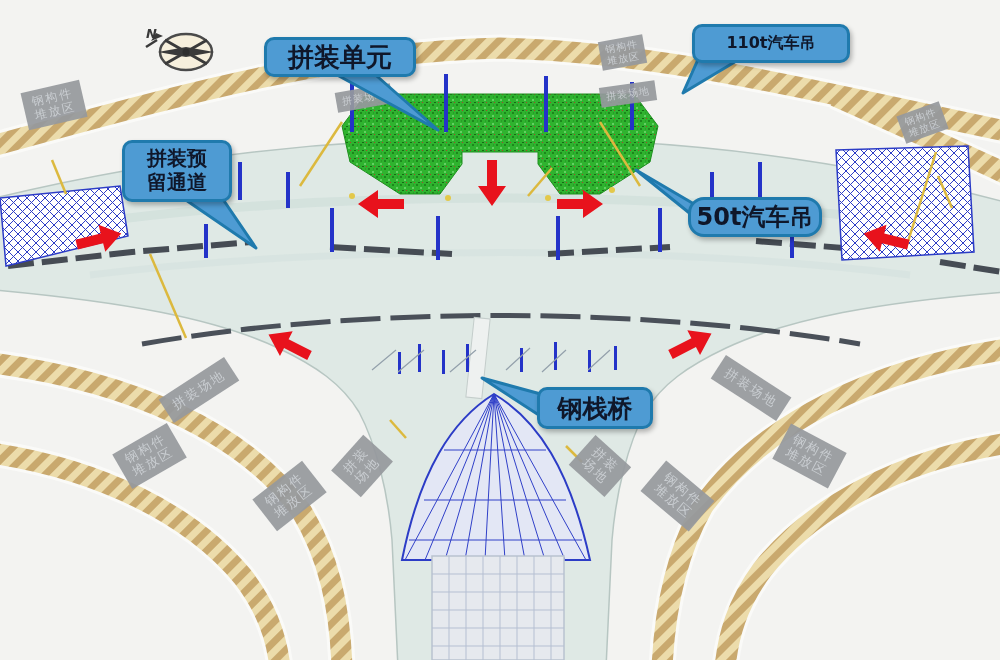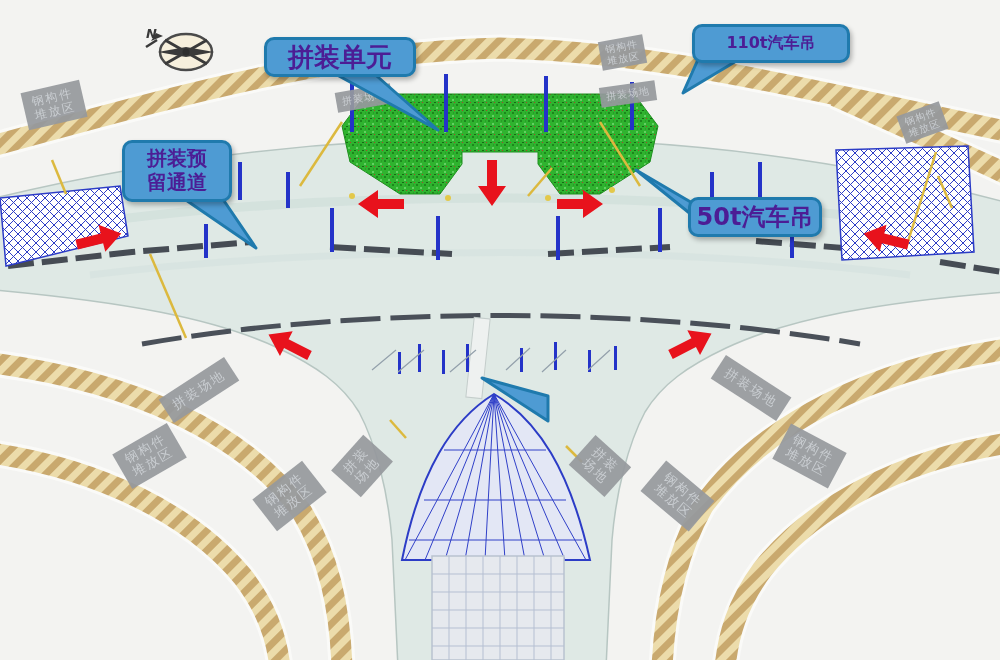--- a/index.html
+++ b/index.html
@@ -1,20 +1,20 @@
 <!DOCTYPE html>
 <html><head>
 <meta charset="utf-8">
 <style>
   html,body{margin:0;padding:0;}
   #stage{position:relative;width:1000px;height:660px;background:#f3f3f1;overflow:hidden;
          font-family:"DejaVu Sans","Liberation Sans",sans-serif;}
   #stage svg{position:absolute;left:0;top:0;}
   .callout{position:absolute;background:#4E9BD3;border:3px solid #1F7AAD;border-radius:10px;
-           color:#4c1d95;font-weight:bold;display:flex;align-items:center;justify-content:center;
+           color:#0f172a;font-weight:bold;display:flex;align-items:center;justify-content:center;
            text-align:center;box-shadow:2px 3px 5px rgba(0,0,0,.28);z-index:40;
            font-family:"DejaVu Sans","Liberation Sans",sans-serif;}
   .alabel{position:absolute;background:rgba(150,153,157,.93);color:#c9cdd1;z-index:20;
           text-align:center;white-space:pre-line;letter-spacing:2px;line-height:1.4;
           padding:5px 9px;font-family:"DejaVu Sans","Liberation Sans",sans-serif;}
   .alabel.sm{font-size:10px;padding:3px 6px;letter-spacing:1px;}
   .alabel.lg{font-size:13px;}
   .two{line-height:1.15;}
 </style>
 </head>
@@ -213,16 +213,17 @@
     </g>
   </svg>
 
   <div class="callout" style="left:264px;top:37px;width:146px;height:34px;font-size:26px;">拼装单元</div>
 
   <div class="callout" style="left:692px;top:24px;width:152px;height:33px;font-size:16px;">110t汽车吊</div>
 
   <div class="callout" style="left:122px;top:140px;width:104px;height:56px;font-size:20px;line-height:1.18;white-space:pre-line;">拼装预
 留通道</div>
 
-  <div class="callout" style="left:688px;top:197px;width:128px;height:34px;font-size:24px;">50t汽车吊</div>
-
+  <div class="callout" style="left:688px;top:197px;width:128px;height:34px;font-size:24px;border-radius:16px;">50t汽车吊</div>
+
+  <div class="callout" style="left:537px;top:387px;width:110px;height:36px;font-size:25px;">钢栈桥</div>
 
 </div>
 
 </body></html>

